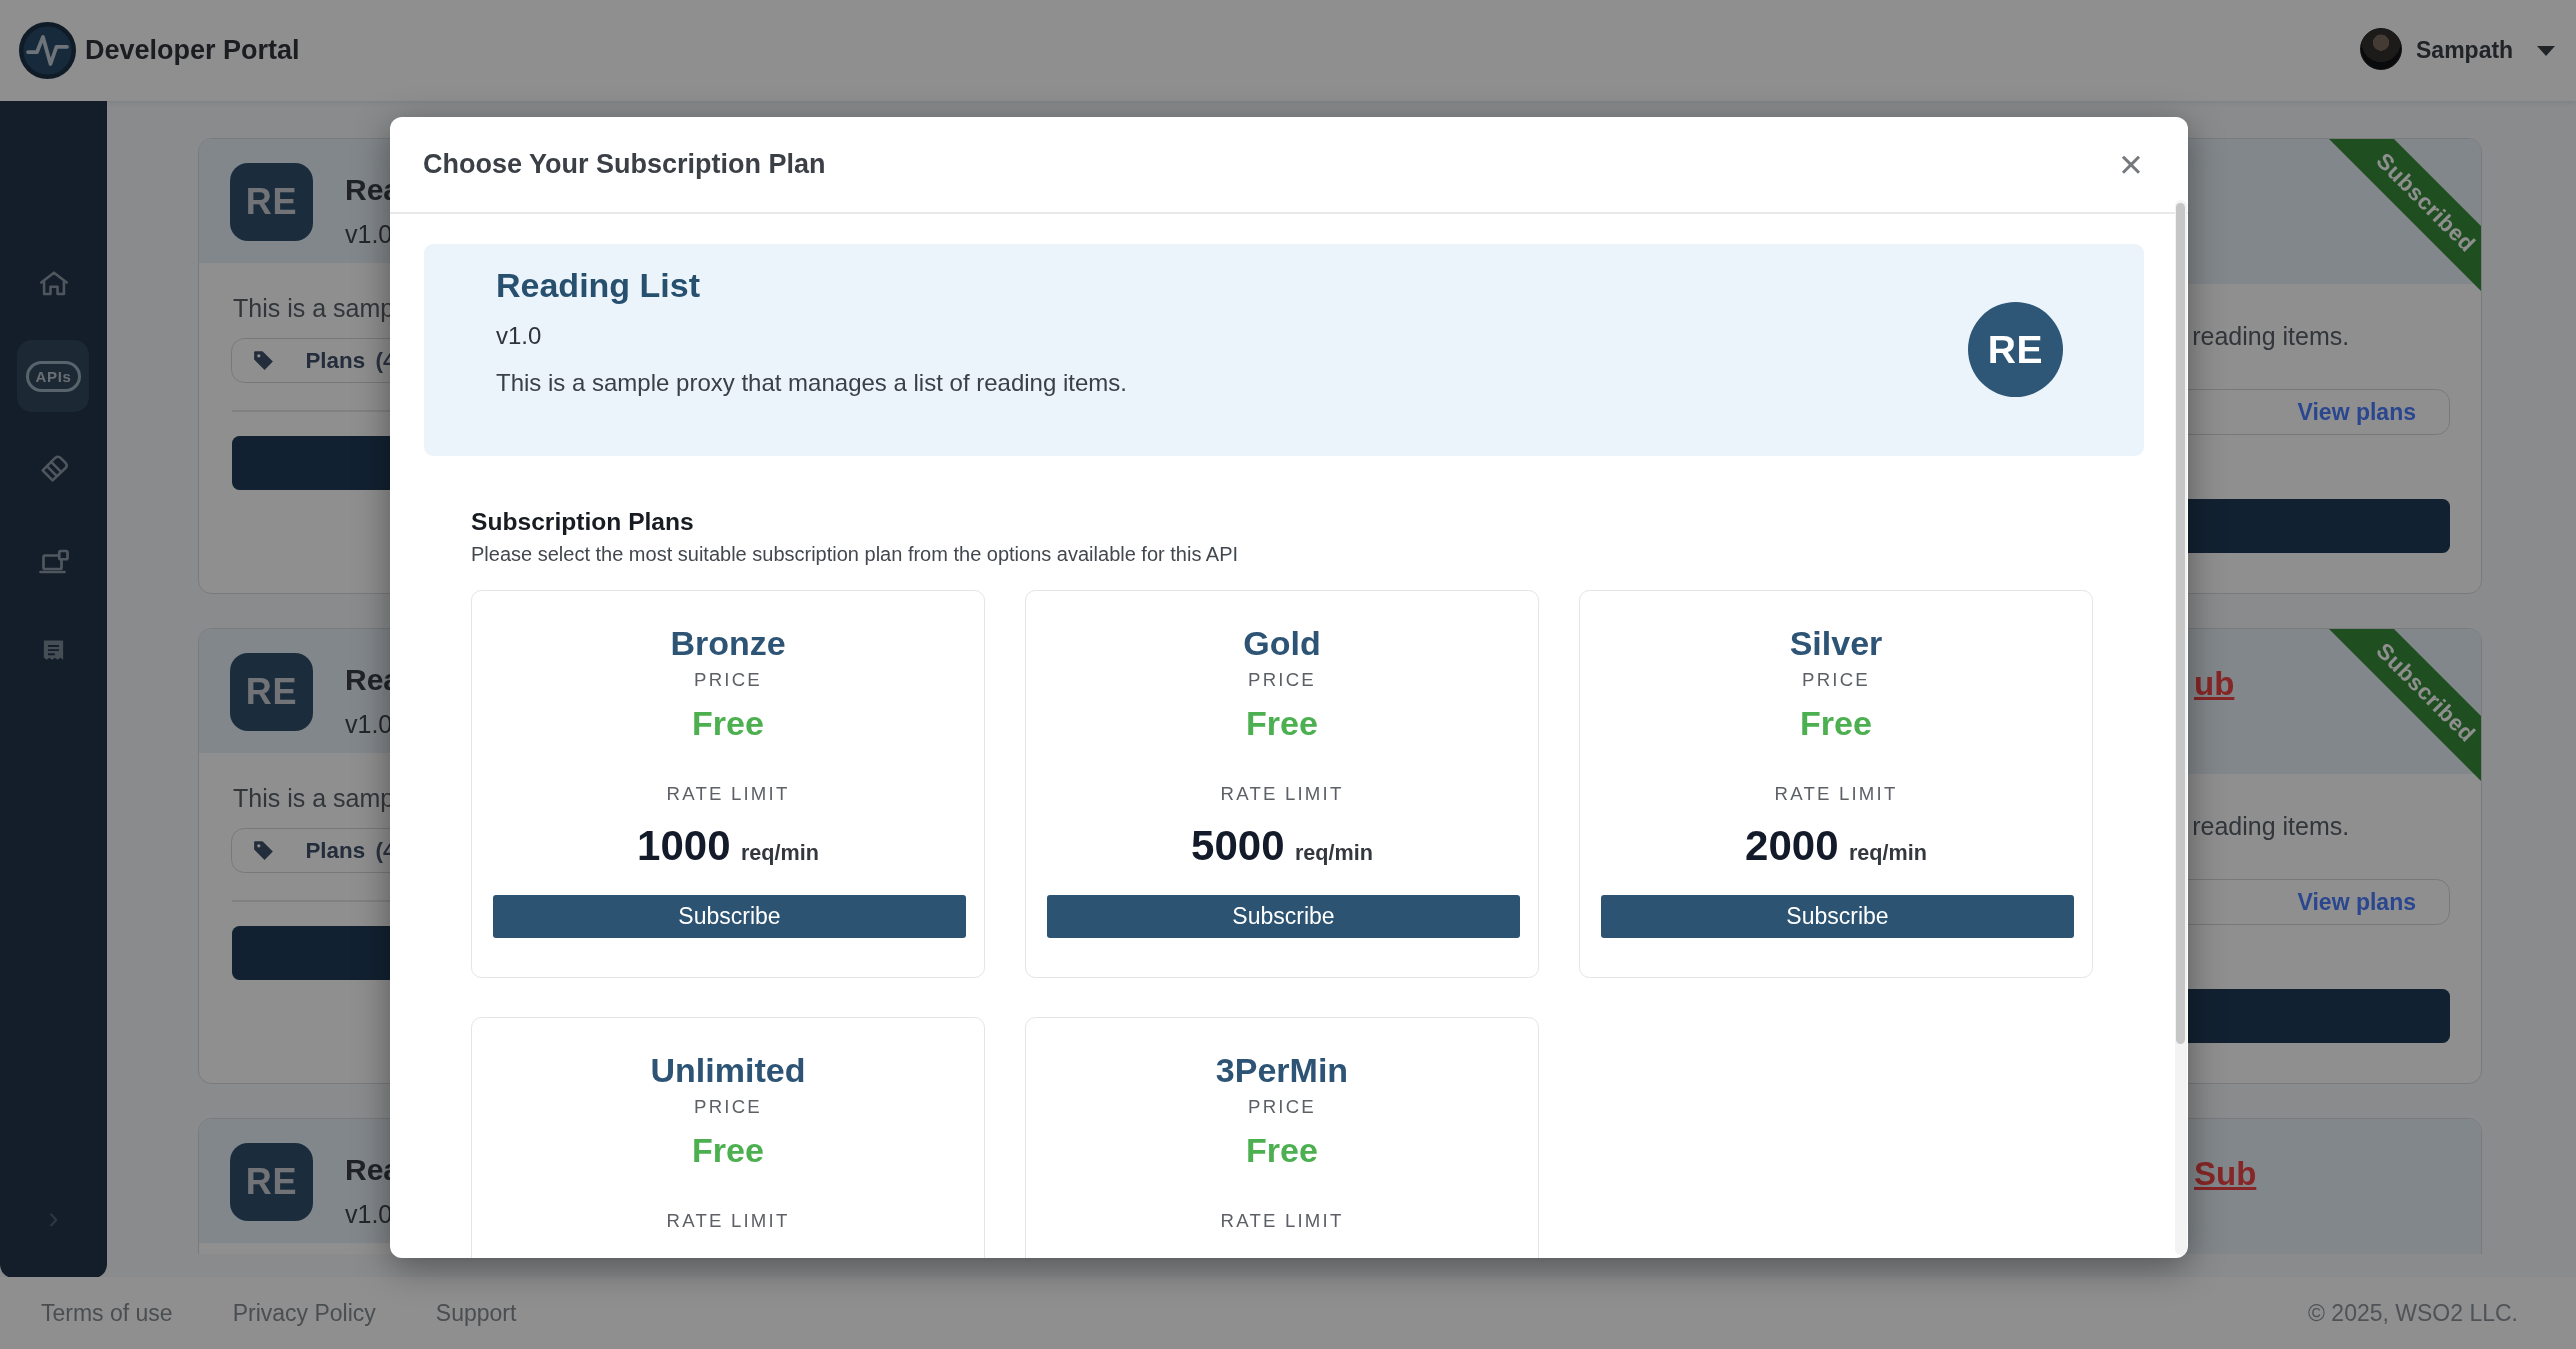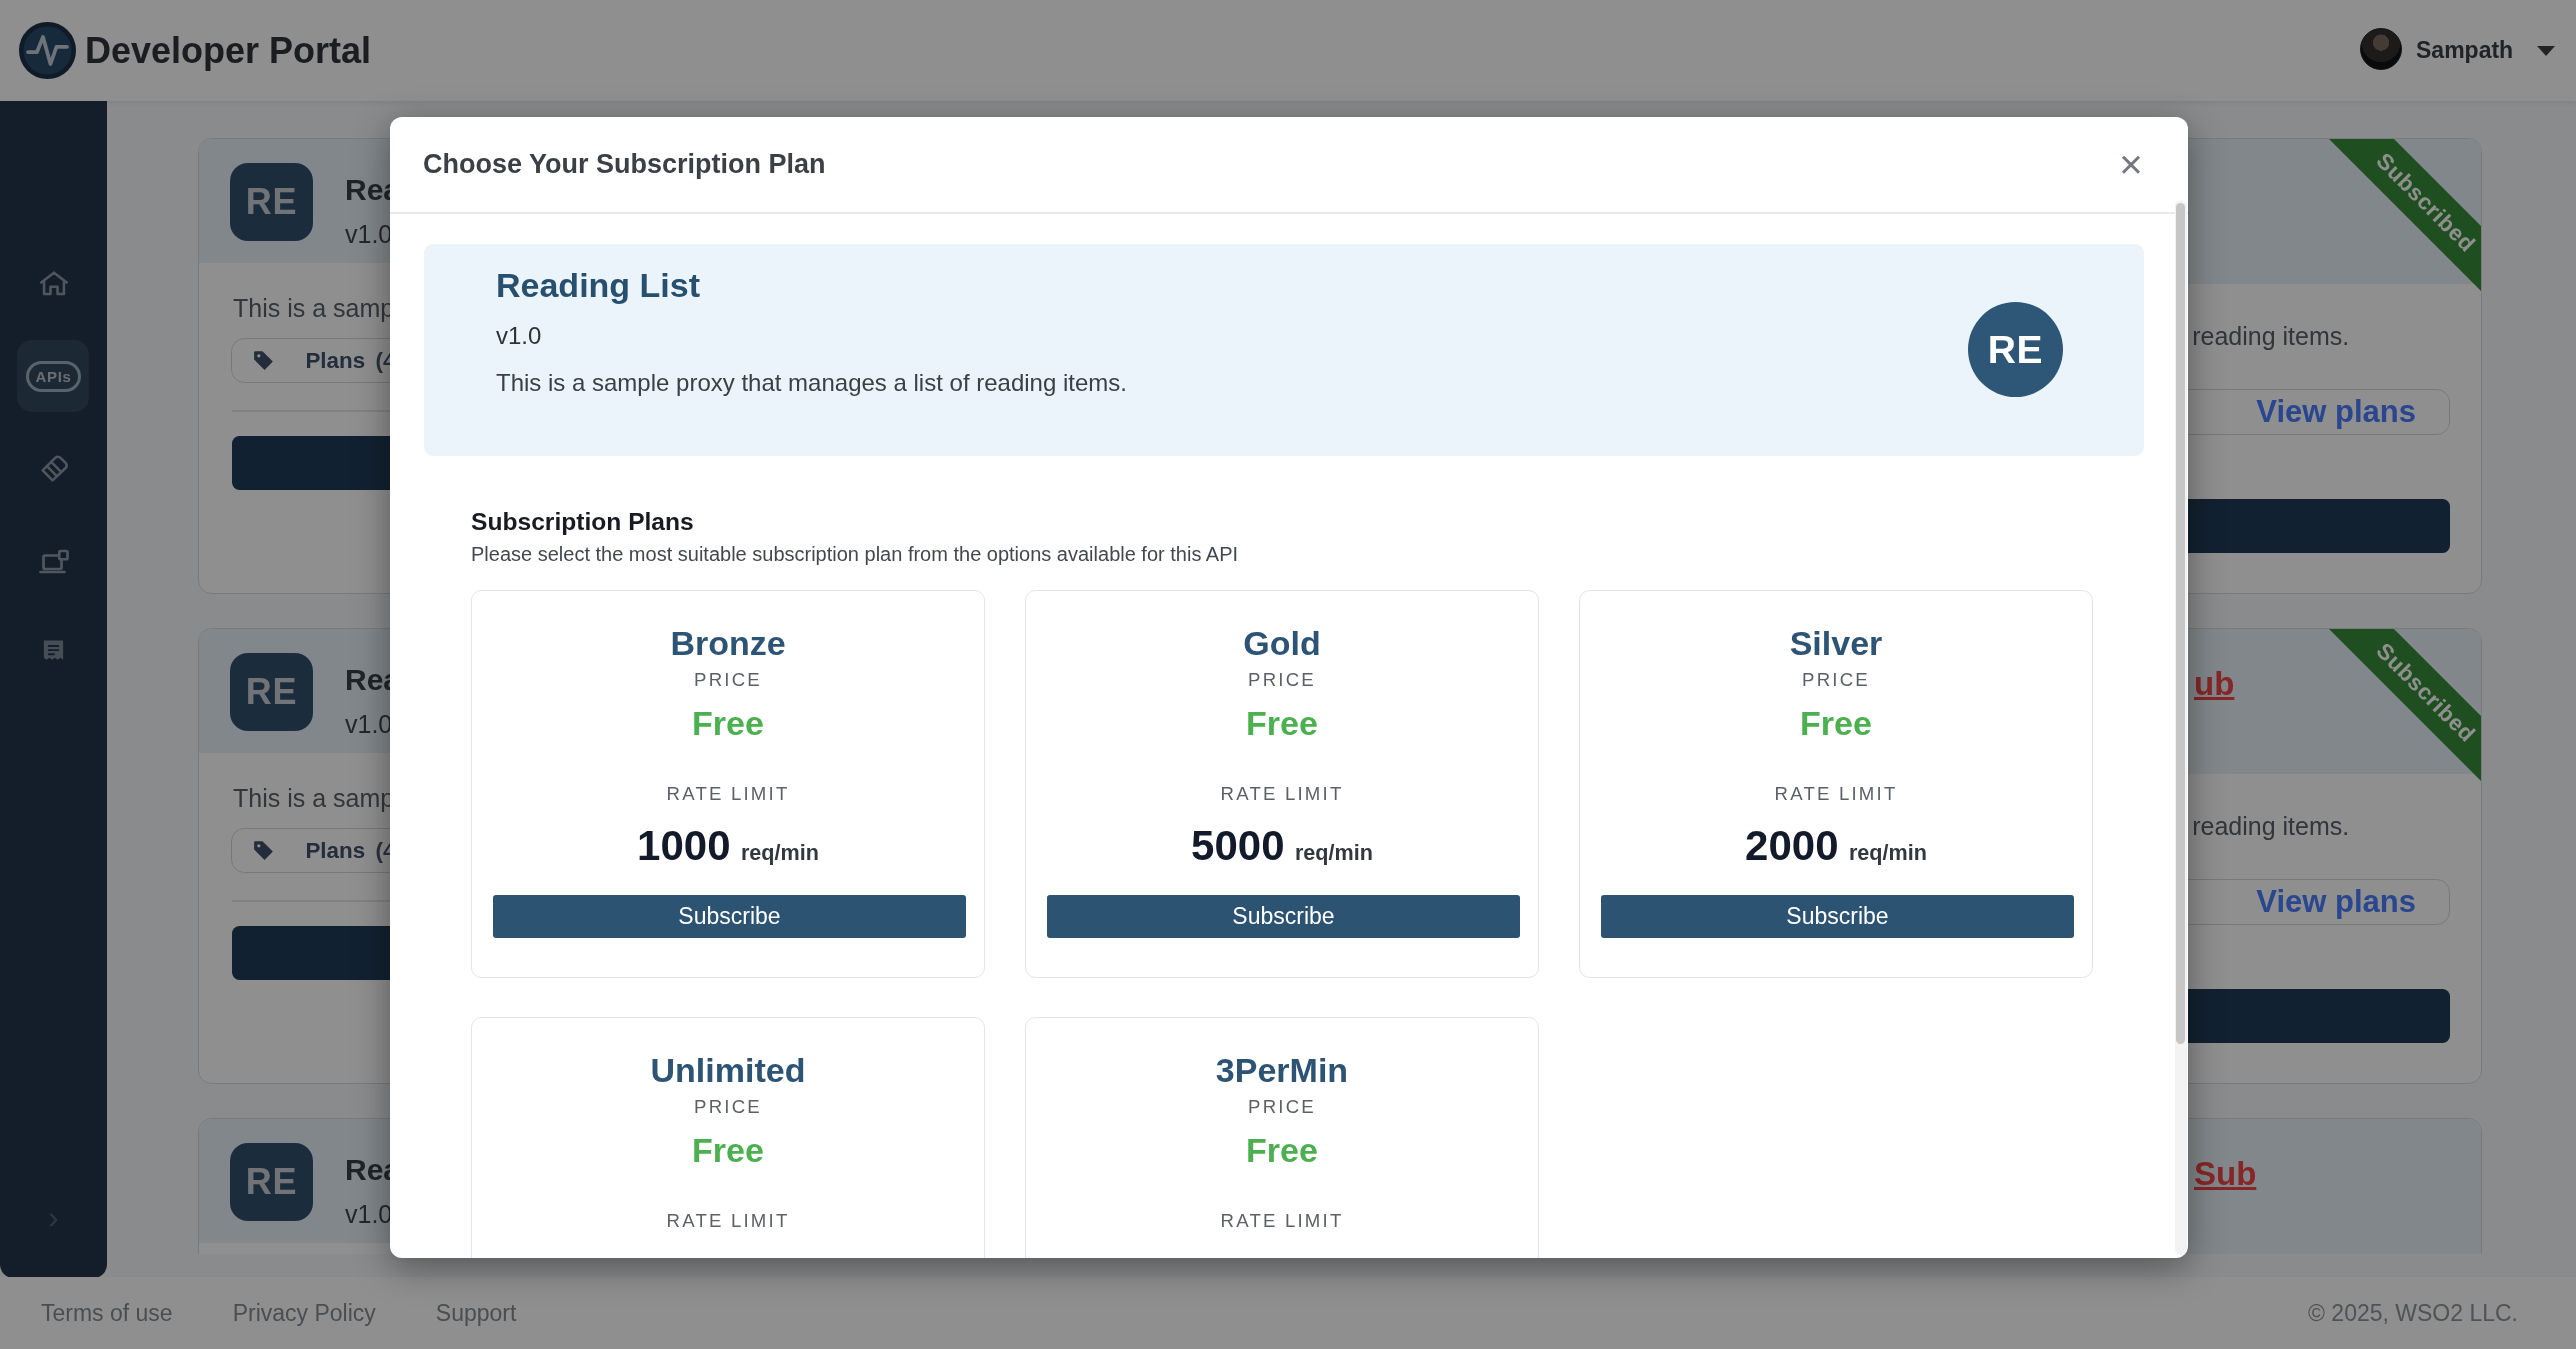--- a/index.html
+++ b/index.html
@@ -1,21 +1,21 @@
 <!DOCTYPE html>
 <html style="font-size:12px"><head>
 <meta charset="utf-8">
 <style>
   html,body{margin:0;padding:0;background:#555;}
   *{box-sizing:border-box;font-family:"Liberation Sans",sans-serif;}
   #root{position:relative;width:2576px;height:1349px;overflow:hidden;background:#f6f8fa;}
 
   
   .header{position:absolute;left:0;top:0;width:2576px;height:101px;background:#ffffff;box-shadow:0 1.5px 4.5px rgba(0,0,0,.08);}
-  .brand{position:absolute;left:85px;top:0;height:101px;line-height:101px;font-size:36px;font-weight:bold;color:#30343a;}
+  .brand{position:absolute;left:85px;top:0;height:101px;line-height:101px;font-size:27px;font-weight:bold;color:#30343a;}
   .logo{position:absolute;left:19.4px;top:22.4px;width:57px;height:57px;}
   .avatar{position:absolute;left:2360px;top:28px;width:42px;height:42px;border-radius:50%;
           background:radial-gradient(circle at 50% 34%,#7a6c5d 0 24%,#33302e 25% 58%,#101317 59%);border:1.5px solid #222;}
   .username{position:absolute;left:2416px;top:0;height:101px;line-height:101px;font-size:23px;font-weight:600;color:#3c4147;}
   .caret{position:absolute;left:2537px;top:46px;width:0;height:0;border-left:9px solid transparent;border-right:9px solid transparent;border-top:10.4px solid #3c4147;}
 
   
   .sidebar{position:absolute;left:0;top:101px;width:107px;height:1177px;background:#24364b;border-radius:0 0 13.4px 13.4px;}
   .side-item{position:absolute;left:0;width:107px;height:72px;display:flex;align-items:center;justify-content:center;color:#8d9aa8;}
   .side-tile{position:absolute;left:17px;width:72px;height:72px;border-radius:15px;background:#33495f;}
@@ -28,21 +28,21 @@
   .bgcard{position:absolute;width:1127px;height:456px;background:#ffffff;border:1.5px solid #d7dade;border-radius:13.4px;overflow:hidden;}
   .cardtop{position:absolute;left:0;top:0;width:100%;background:#e8f0f8;}
   .retile{position:absolute;left:31px;top:24px;width:83px;height:78px;border-radius:18px;background:#31506e;
           display:flex;align-items:center;justify-content:center;font-size:36px;font-weight:bold;color:#c9ced4;letter-spacing:0.7px;}
   .bgtitle{position:absolute;left:146px;top:34px;font-size:30px;font-weight:bold;color:#3a4149;white-space:nowrap;}
   .bgver{position:absolute;left:146px;top:81px;font-size:25px;color:#41464d;}
   .bgdesc{position:absolute;font-size:25px;color:#5a6169;white-space:nowrap;}
   .chip{position:absolute;border:1.5px solid #d3d8dd;border-radius:13.4px;display:flex;align-items:center;}
   .chip-label{font-size:22.4px;font-weight:bold;color:#40506a;margin-left:29px;}
   .chip-count{font-size:22.4px;font-weight:bold;color:#4c5a72;margin-left:10.4px;}
-  .viewplans{position:absolute;right:33px;font-size:31px;font-weight:bold;color:#4a7dff;}
+  .viewplans{position:absolute;right:33px;font-size:23px;font-weight:bold;color:#4a7dff;}
   .bgdivider{position:absolute;left:33px;height:1.5px;background:#e4e6e9;}
   .navybtn{position:absolute;left:33px;border-radius:7.5px;background:#203b58;color:#ffffff;font-size:24px;
            display:flex;align-items:center;justify-content:center;}
   .ribbon-wrap{position:absolute;top:0;right:0;width:171px;height:171px;overflow:hidden;}
   .ribbon{position:absolute;top:41px;right:-75px;width:261px;height:46px;background:#388e3c;transform:rotate(45deg);
           color:#ffffff;font-size:22.4px;font-weight:bold;letter-spacing:0.7px;display:flex;align-items:center;justify-content:center;}
   .frag-title{position:absolute;font-size:33px;font-weight:bold;color:#ef4444;white-space:nowrap;text-decoration:underline;}
 
   
   .footer{position:absolute;left:0;top:1277px;width:2576px;height:72px;background:#ffffff;}

